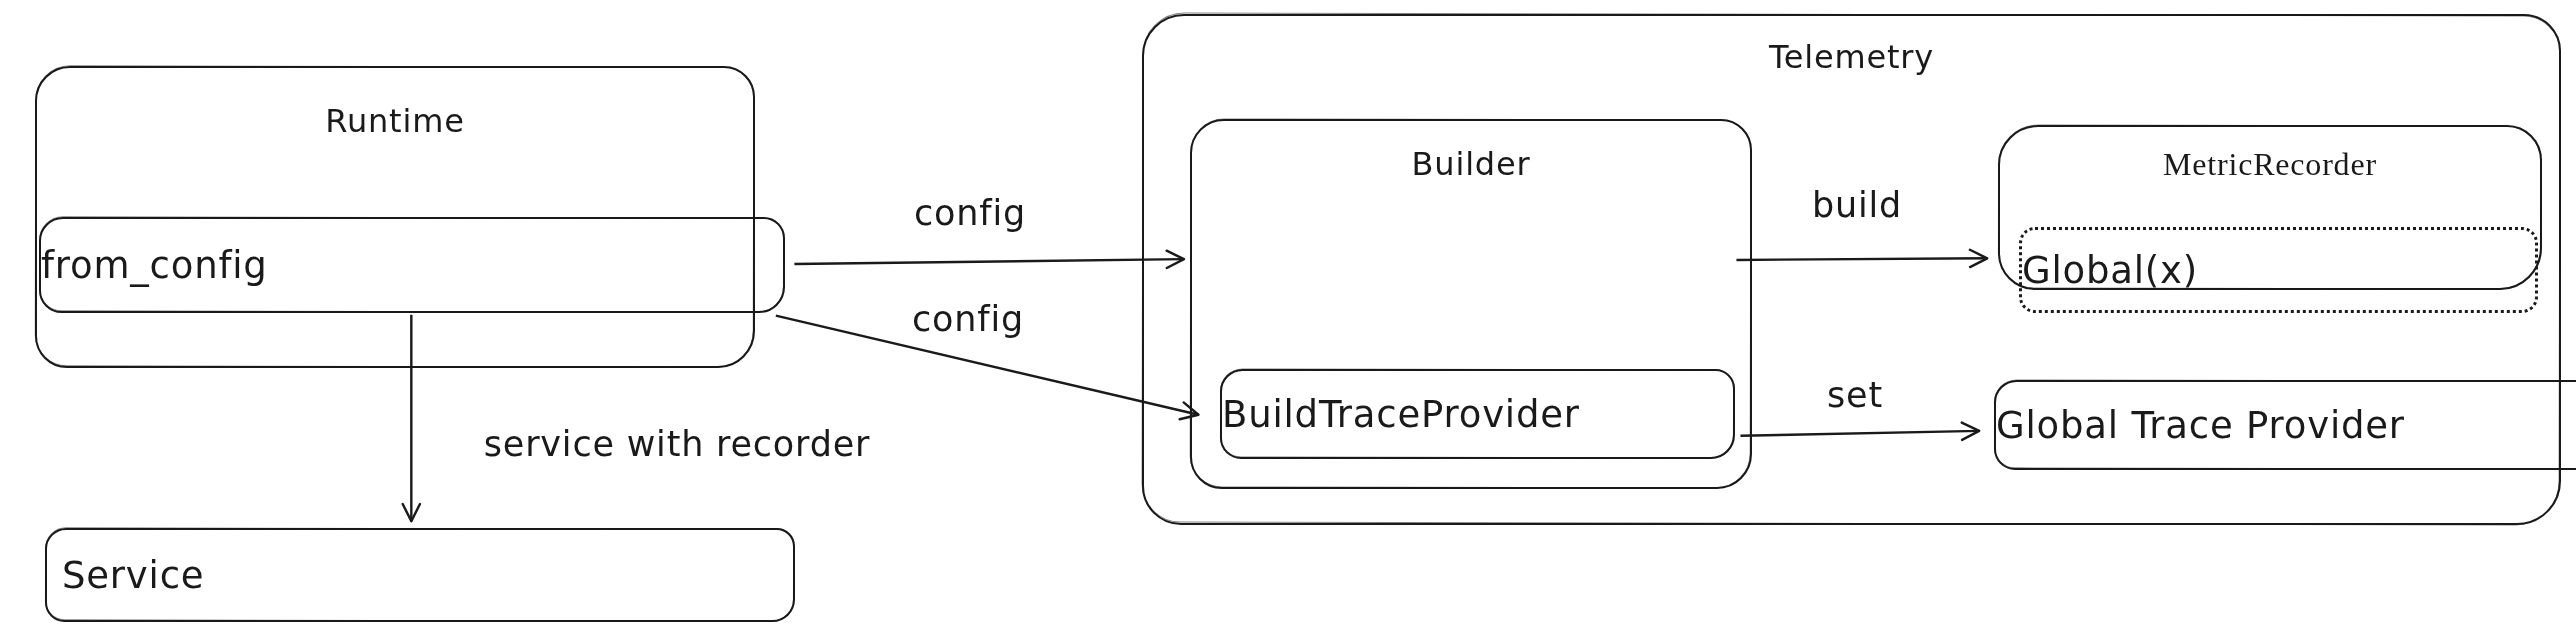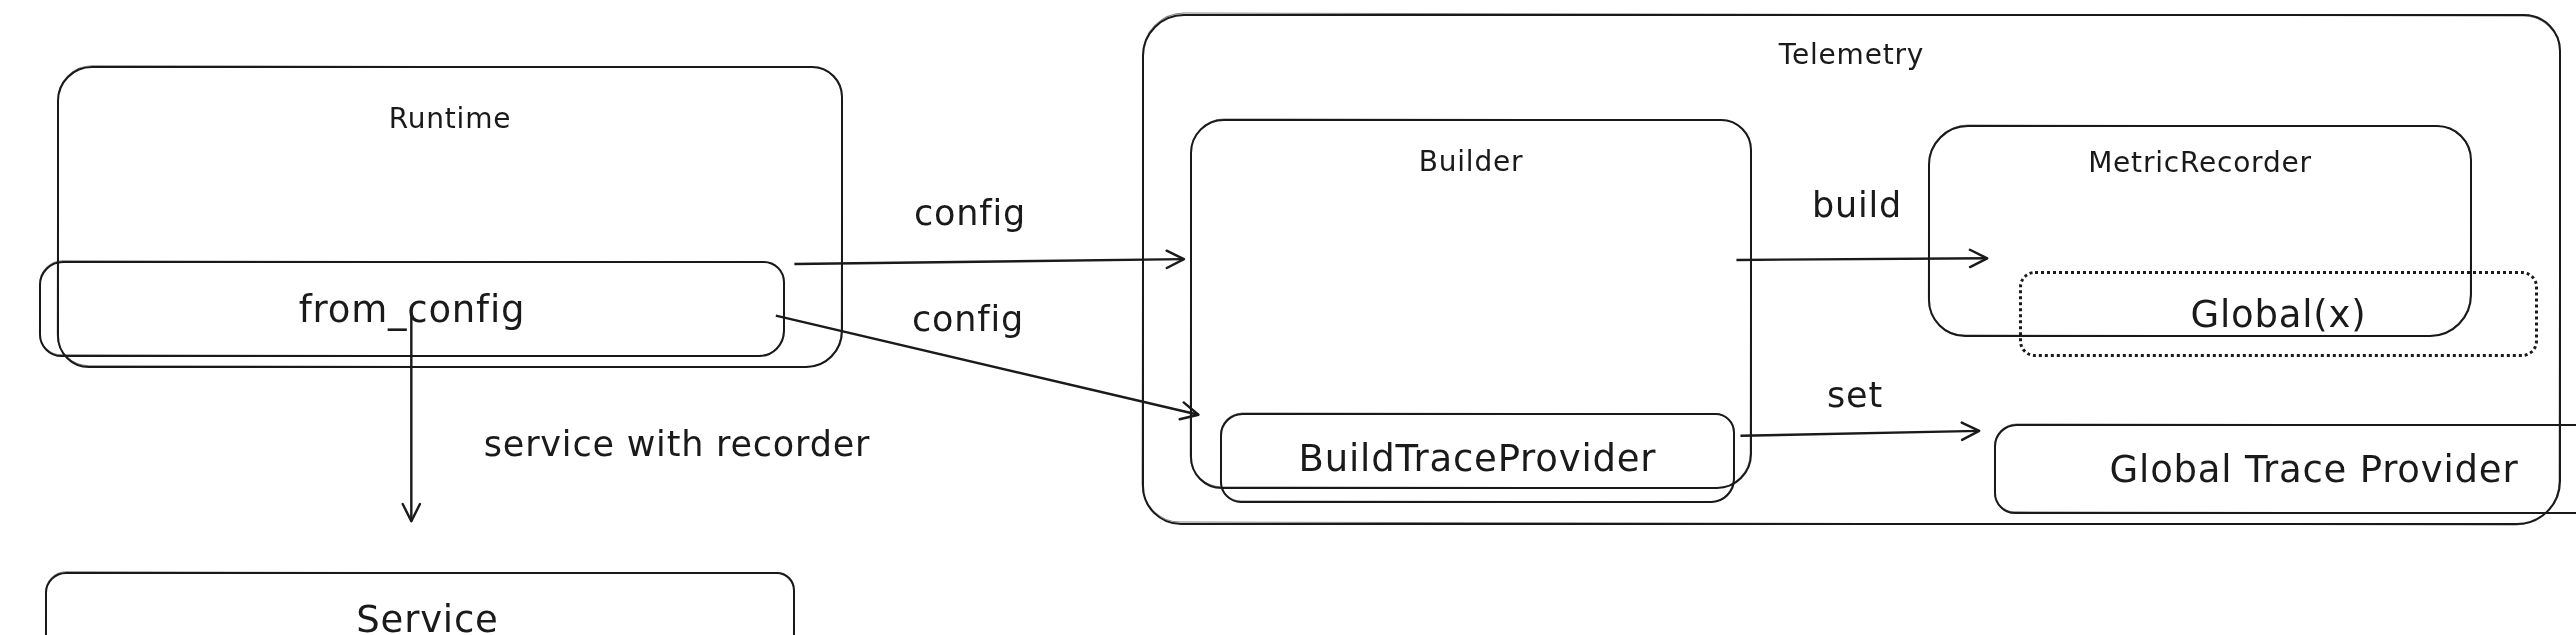--- a/index.html
+++ b/index.html
@@ -21,56 +21,56 @@
   .box::after{
     content:"";
     position:absolute;
     inset:-1.6px;
     border:1.2px solid rgba(26,26,26,0.55);
     border-radius:inherit;
     transform:rotate(0.12deg);
     pointer-events:none;
   }
   .leaf{
-    display:flex;align-items:center;justify-content:center;margin-top:44px;
+    display:flex;align-items:center;
   }
   .container-title{
     position:absolute;left:0;right:0;
     text-align:center;
-    font-size:28px;
+    font-size:32px;
     letter-spacing:0.8px;
     white-space:nowrap;
   }
   .leaf-label{
     font-size:37px;
     letter-spacing:0.8px;
     white-space:nowrap;
   }
   .edge-label{
     position:absolute;
     transform:translate(-50%,-50%);
     font-size:35px;
     letter-spacing:0.8px;
     white-space:nowrap;
     text-align:right;
   }
 
-  #node-runtime{left:35px;top:66px;width:786px;height:302px;border-radius:35px 31px 37px 32px;margin-left:22px;}
+  #node-runtime{left:35px;top:66px;width:720px;height:302px;border-radius:35px 31px 37px 32px;}
   #node-runtime .container-title{top:34px;}
   #node-from-config{left:39px;top:217px;width:746px;height:96px;border-radius:24px 21px 26px 22.6px;}
   #node-service{left:45px;top:528px;width:750px;height:94px;border-radius:21px 18px 22.6px 19.4px;padding-left:15px;}
 
   #node-telemetry{left:1142px;top:13.7px;width:1419px;height:511px;border-radius:42px 37px 44px 39px;}
   #node-telemetry .container-title{top:22.6px;}
   #node-builder{left:1190px;top:119px;width:562px;height:370px;border-radius:34px 31px 35px 32px;}
   #node-builder .container-title{top:24px;}
   #node-bmr{left:1217px;top:212px;width:519px;height:93px;border-radius:22.6px 19.4px 24px 21px;}
   #node-btp{left:1220px;top:369px;width:515px;height:90px;border-radius:22.6px 19.4px 24px 21px;}
 
-  #node-metric-recorder{left:1928px;top:125px;width:544px;height:212px;border-radius:40px 35px 42px 37px;}
+  #node-metric-recorder{left:1998px;top:125px;width:544px;height:165px;border-radius:40px 35px 42px 37px;font-family:Liberation Serif, serif;}
   #node-metric-recorder .container-title{top:19.4px;}
   #node-record-x{
     left:2019px;top:227px;width:519px;height:86px;
     border-style:dotted;border-width:3.2px;border-radius:16px;
   }
   #node-record-x::after{display:none;}
   #node-gtp{left:1994px;top:380px;width:640px;height:90px;border-radius:22.6px 19.4px 24px 21px;}
 
   #edge-label-config-1{left:970px;top:213px;}
   #edge-label-config-2{left:968px;top:319px;}

